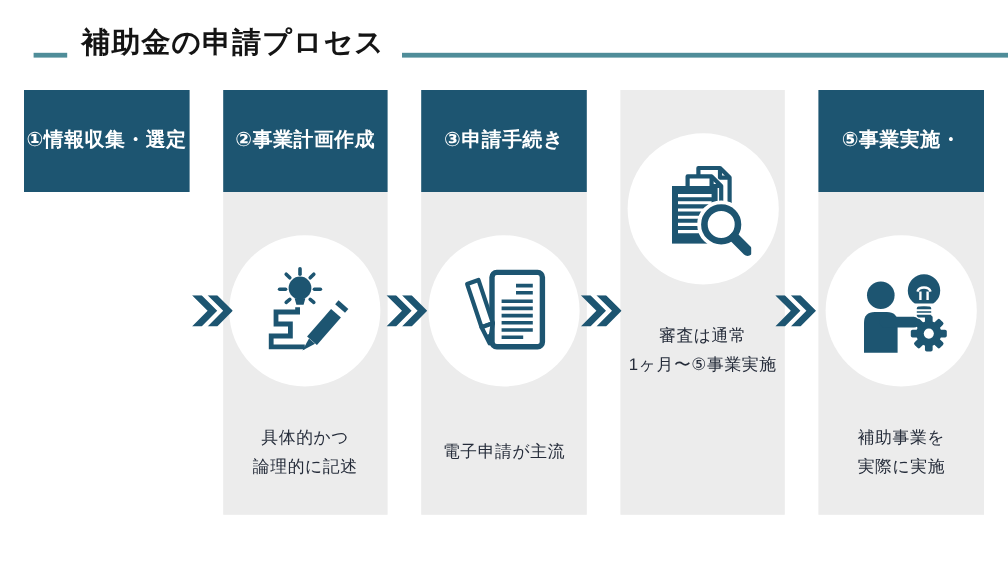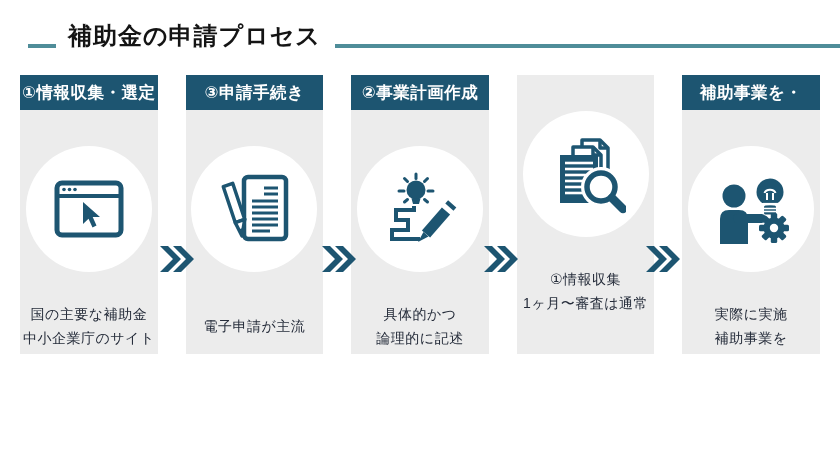--- a/index.html
+++ b/index.html
@@ -27,21 +27,21 @@
   }
   .tline{height:4px;background:var(--title-line);}
   .tline.left{width:28px;margin-right:12px;flex:0 0 auto;}
   .tline.right{flex:1;margin-left:14px;}
   .page-title{
     font-size:24px;font-weight:bold;color:var(--title-text);
     letter-spacing:1px;white-space:nowrap;line-height:1;
   }
   
   .board{
-    position:absolute;top:75px;left:20px;width:800px;height:279px;
+    position:absolute;top:75px;left:20px;width:800px;height:354px;
     display:flex;gap:28px;
   }
   .col{flex:1;display:flex;flex-direction:column;}
   .head{
     height:85px;background:var(--header-bg);color:var(--header-text);
     display:flex;flex-direction:column;align-items:center;justify-content:center;
     font-weight:bold;font-size:16.5px;line-height:1.45;text-align:center;
     letter-spacing:0.5px;
   }
   .bodyc{
@@ -78,34 +78,50 @@
   <div class="tline right"></div>
 </div>
 
 <div class="board">
 
   <div class="col">
     <div class="head">
       <span>①情報収集・選定</span>
       <span></span>
     </div>
-    <div class="bodyc">
-      <div class="circle">
-        <svg viewBox="0 0 80 80" xmlns="http://www.w3.org/2000/svg">
-          <rect x="8" y="14" width="64" height="52" rx="5" fill="none" stroke="currentColor" stroke-width="5"></rect>
-          <line x1="8" y1="27" x2="72" y2="27" stroke="currentColor" stroke-width="4"></line>
-          <circle cx="15" cy="20.5" r="1.8" fill="currentColor"></circle>
-          <circle cx="20.5" cy="20.5" r="1.8" fill="currentColor"></circle>
-          <circle cx="26" cy="20.5" r="1.8" fill="currentColor"></circle>
-          <path d="M34,33 L34,55 L39.5,49.8 L43.5,58.5 L47.5,56.6 L43.7,48 L51,48 Z" fill="currentColor"></path>
-        </svg>
-      </div>
-      <div class="desc">
-        <span>国の主要な補助金</span>
-        <span>中小企業庁のサイト</span>
+  </div>
+
+  <div class="col">
+    <div class="head">
+      <span>②事業計画作成</span>
+      <span></span>
+    </div>
+    <div class="bodyc">
+      <div class="circle">
+        <svg viewBox="0 0 80 80" xmlns="http://www.w3.org/2000/svg">
+          <g stroke="currentColor" stroke-width="3" stroke-linecap="round">
+            <line x1="36" y1="5" x2="36" y2="9.5"></line>
+            <line x1="24.5" y1="9.5" x2="27.5" y2="12.5"></line>
+            <line x1="47.5" y1="9.5" x2="44.5" y2="12.5"></line>
+            <line x1="19" y1="22" x2="24" y2="22"></line>
+            <line x1="53" y1="22" x2="48" y2="22"></line>
+            <line x1="24.5" y1="33" x2="27.5" y2="30.5"></line>
+            <line x1="47.5" y1="33" x2="44.5" y2="30.5"></line>
+          </g>
+          <circle cx="36" cy="21" r="9.5" fill="currentColor"></circle>
+          <path d="M31.5,29.5 h9 l-1.5,5.5 h-6 Z" fill="currentColor"></path>
+          <polyline points="34,37 34,41 16,41 16,51 28,51 28,61 12,61 12,70 40,70" fill="none" stroke="currentColor" stroke-width="4" stroke-linejoin="miter"></polyline>
+          <polygon points="41.9,61.4 50.1,68.6 70.1,45.6 61.9,38.4" fill="currentColor"></polygon>
+          <polygon points="38,73 43.5,63 48.5,67.4" fill="currentColor"></polygon>
+          <polygon points="65.3,34.5 73.5,41.7 76.3,38.5 68.1,31.3" fill="currentColor"></polygon>
+        </svg>
+      </div>
+      <div class="desc">
+        <span>具体的かつ</span>
+        <span>論理的に記述</span>
       </div>
     </div>
   </div>
 
   <div class="col">
     <div class="head">
       <span>③申請手続き</span>
       <span></span>
     </div>
     <div class="bodyc">
@@ -123,52 +139,20 @@
             <line x1="38" y1="62" x2="56" y2="62"></line>
           </g>
           <polygon points="18.7,14.3 30.7,50.3 21.3,53.7 9.3,17.7" fill="#fff" stroke="currentColor" stroke-width="3.5" stroke-linejoin="round"></polygon>
           <polygon points="30.7,50.3 21.3,53.7 28,67" fill="#fff" stroke="currentColor" stroke-width="3.5" stroke-linejoin="round"></polygon>
           <polygon points="28,67 29.4,58.7 24.7,60.4" fill="currentColor"></polygon>
         </svg>
       </div>
       <div class="desc">
         <span>電子申請が主流</span>
         <span></span>
-      </div>
-    </div>
-  </div>
-
-  <div class="col">
-    <div class="head">
-      <span>②事業計画作成</span>
-      <span></span>
-    </div>
-    <div class="bodyc">
-      <div class="circle">
-        <svg viewBox="0 0 80 80" xmlns="http://www.w3.org/2000/svg">
-          <g stroke="currentColor" stroke-width="3" stroke-linecap="round">
-            <line x1="36" y1="5" x2="36" y2="9.5"></line>
-            <line x1="24.5" y1="9.5" x2="27.5" y2="12.5"></line>
-            <line x1="47.5" y1="9.5" x2="44.5" y2="12.5"></line>
-            <line x1="19" y1="22" x2="24" y2="22"></line>
-            <line x1="53" y1="22" x2="48" y2="22"></line>
-            <line x1="24.5" y1="33" x2="27.5" y2="30.5"></line>
-            <line x1="47.5" y1="33" x2="44.5" y2="30.5"></line>
-          </g>
-          <circle cx="36" cy="21" r="9.5" fill="currentColor"></circle>
-          <path d="M31.5,29.5 h9 l-1.5,5.5 h-6 Z" fill="currentColor"></path>
-          <polyline points="34,37 34,41 16,41 16,51 28,51 28,61 12,61 12,70 40,70" fill="none" stroke="currentColor" stroke-width="4" stroke-linejoin="miter"></polyline>
-          <polygon points="41.9,61.4 50.1,68.6 70.1,45.6 61.9,38.4" fill="currentColor"></polygon>
-          <polygon points="38,73 43.5,63 48.5,67.4" fill="currentColor"></polygon>
-          <polygon points="65.3,34.5 73.5,41.7 76.3,38.5 68.1,31.3" fill="currentColor"></polygon>
-        </svg>
-      </div>
-      <div class="desc">
-        <span>具体的かつ</span>
-        <span>論理的に記述</span>
       </div>
     </div>
   </div>
 
   <div class="col">
     <div class="bodyc">
       <div class="circle">
         <svg viewBox="0 0 80 80" xmlns="http://www.w3.org/2000/svg">
           <path d="M36,6 H54 L62,14 V46 H36 Z" fill="#fff" stroke="currentColor" stroke-width="3.5" stroke-linejoin="round"></path>
           <path d="M54,6 V14 H62" fill="none" stroke="currentColor" stroke-width="3.5" stroke-linejoin="round"></path>
@@ -183,29 +167,29 @@
             <line x1="19" y1="53" x2="47" y2="53"></line>
             <line x1="19" y1="59" x2="47" y2="59"></line>
           </g>
           <line x1="66" y1="64" x2="77" y2="75" stroke="#fff" stroke-width="13" stroke-linecap="round"></line>
           <circle cx="55" cy="53" r="17" fill="none" stroke="#fff" stroke-width="6"></circle>
           <circle cx="55" cy="53" r="14" fill="#fff" stroke="currentColor" stroke-width="5.5"></circle>
           <line x1="66" y1="64" x2="77" y2="75" stroke="currentColor" stroke-width="8.5" stroke-linecap="round"></line>
         </svg>
       </div>
       <div class="desc">
-        <span>①情報収集</span>
-        <span>1ヶ月〜審査は通常</span>
-      </div>
-    </div>
-  </div>
-
-  <div class="col">
-    <div class="head">
-      <span>補助事業を・</span>
+        <span>審査は通常</span>
+        <span>1ヶ月〜⑤事業実施</span>
+      </div>
+    </div>
+  </div>
+
+  <div class="col">
+    <div class="head">
+      <span>⑤事業実施・</span>
     </div>
     <div class="bodyc">
       <div class="circle">
         <svg viewBox="0 0 80 80" xmlns="http://www.w3.org/2000/svg">
           <circle cx="23" cy="27" r="11.5" fill="currentColor"></circle>
           <path d="M9,75 V50 Q9,41 18,41 H28 Q37,41 37,50 V75 Z" fill="currentColor"></path>
           <rect x="22" y="45" width="33" height="9" rx="4.5" fill="currentColor"></rect>
           <circle cx="59" cy="23" r="13.5" fill="currentColor"></circle>
           <path d="M53.5,24 c1.5,-4.5 9.5,-4.5 11,0" fill="none" stroke="#fff" stroke-width="2"></path>
           <line x1="56" y1="24" x2="56" y2="31" stroke="#fff" stroke-width="2"></line>
@@ -222,22 +206,22 @@
             <rect x="-3.2" y="-15" width="6.4" height="7" rx="1.5" transform="rotate(180)"></rect>
             <rect x="-3.2" y="-15" width="6.4" height="7" rx="1.5" transform="rotate(225)"></rect>
             <rect x="-3.2" y="-15" width="6.4" height="7" rx="1.5" transform="rotate(270)"></rect>
             <rect x="-3.2" y="-15" width="6.4" height="7" rx="1.5" transform="rotate(315)"></rect>
             <circle cx="0" cy="0" r="10.5"></circle>
             <circle cx="0" cy="0" r="4.2" fill="#fff"></circle>
           </g>
         </svg>
       </div>
       <div class="desc">
+        <span>補助事業を</span>
         <span>実際に実施</span>
-        <span>補助事業を</span>
       </div>
     </div>
   </div>
 
   <div class="arrow a1">
     <svg viewBox="0 0 34 26" xmlns="http://www.w3.org/2000/svg">
       <polygon points="0,0 8,0 21,13 8,26 0,26 13,13" fill="currentColor"></polygon>
       <polygon points="13,0 21,0 34,13 21,26 13,26 26,13" fill="currentColor"></polygon>
     </svg>
   </div>

